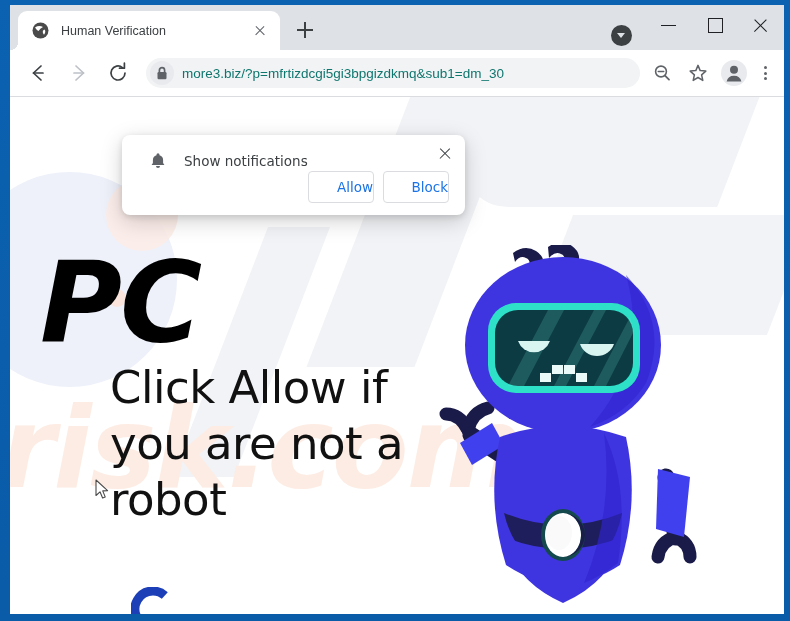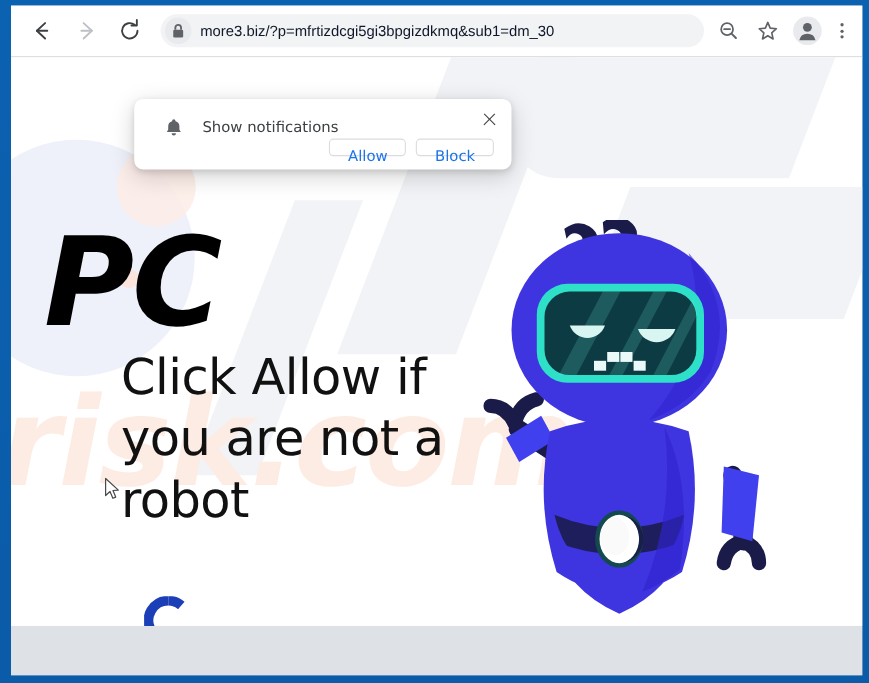--- a/index.html
+++ b/index.html
@@ -186,21 +186,21 @@
     width: 24px; height: 24px;
     flex: 0 0 auto;
     border-radius: 50%;
     background: #e8eaed;
     position: relative;
     margin-right: 8px;
   }
 
   #omnibox-url {
     font-size: 13.5px;
-    color: #0f172a;
+    color: #0f766e;
     white-space: nowrap;
     overflow: hidden;
     flex: 1 1 auto;
   }
 
   #toolbar-right {
     flex: 0 0 auto;
     display: flex;
     align-items: center;
     margin-left: 4px;
@@ -388,40 +388,64 @@
     font-family: "DejaVu Sans", sans-serif;
   }
 
   #dialog-actions {
     display: flex;
     justify-content: flex-end;
     gap: 9px;
   }
   .dialog-btn {
     min-width: 66px;
-    height: 16px;
-    padding: 0 16px;
+    height: 32px;
+    padding: 0 0;
     border: 1px solid #dadce0;
     border-radius: 4px;
     background: #ffffff;
     color: #1a73e8;
     font-size: 13.5px;
     font-weight: 500;
     font-family: "DejaVu Sans", sans-serif;
     cursor: pointer;
     line-height: 30px;
     text-align: right;
   }
 </style>
 </head>
 <body>
 
 <div id="window-frame">
   <div id="browser-window">
 
+    <div id="tab-strip">
+
+      <div id="tab-active">
+        <span id="tab-favicon">
+          <svg viewBox="0 0 17 17" width="17" height="17">
+            <circle cx="8.5" cy="8.5" r="8" fill="#4a4a4a"></circle>
+            <path d="M3 5.5 Q7 3 11 5 Q8 6.5 6.5 9 Q4.5 8 3 5.5 Z" fill="#ffffff"></path>
+            <path d="M12.6 7.6 Q14.2 10 12 12.8 Q10.4 11 10.8 9 Q11.5 8 12.6 7.6 Z" fill="#ffffff"></path>
+          </svg>
+        </span>
+        <span id="tab-title-text">Human Verification</span>
+        <span id="tab-close-btn"></span>
+      </div>
+
+      <div id="new-tab-btn"></div>
+
+      <div id="tab-search-btn"></div>
+
+      <div id="win-controls">
+        <div class="win-btn" id="win-minimize"></div>
+        <div class="win-btn" id="win-maximize"></div>
+        <div class="win-btn" id="win-close"></div>
+      </div>
+    </div>
 
     <div id="toolbar">
 
       <div class="nav-btn">
         <svg viewBox="0 0 30 30" width="30" height="30">
           <path d="M18 8 L10.5 15 L18 22" fill="none" stroke="#3c4043" stroke-width="1.7" stroke-linecap="round" stroke-linejoin="round"></path>
           <path d="M10.5 15 L20 15" stroke="#3c4043" stroke-width="1.7" stroke-linecap="round"></path>
         </svg>
       </div>
 

